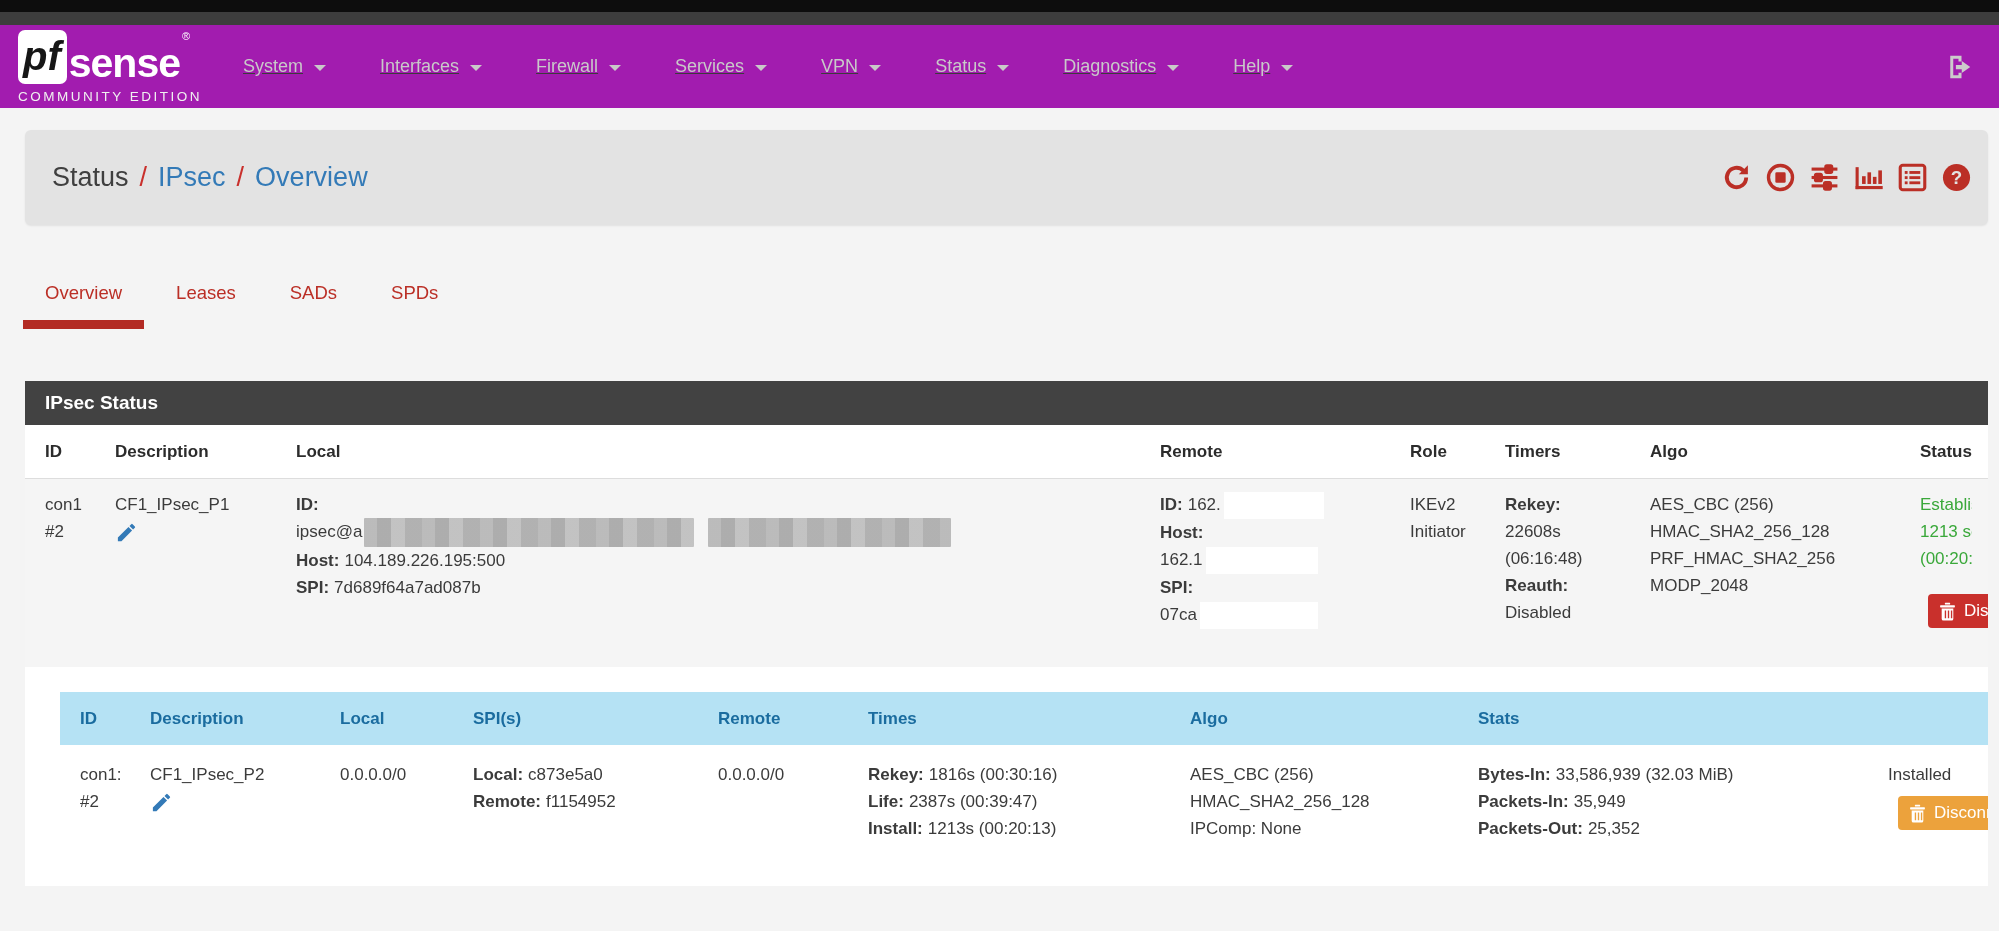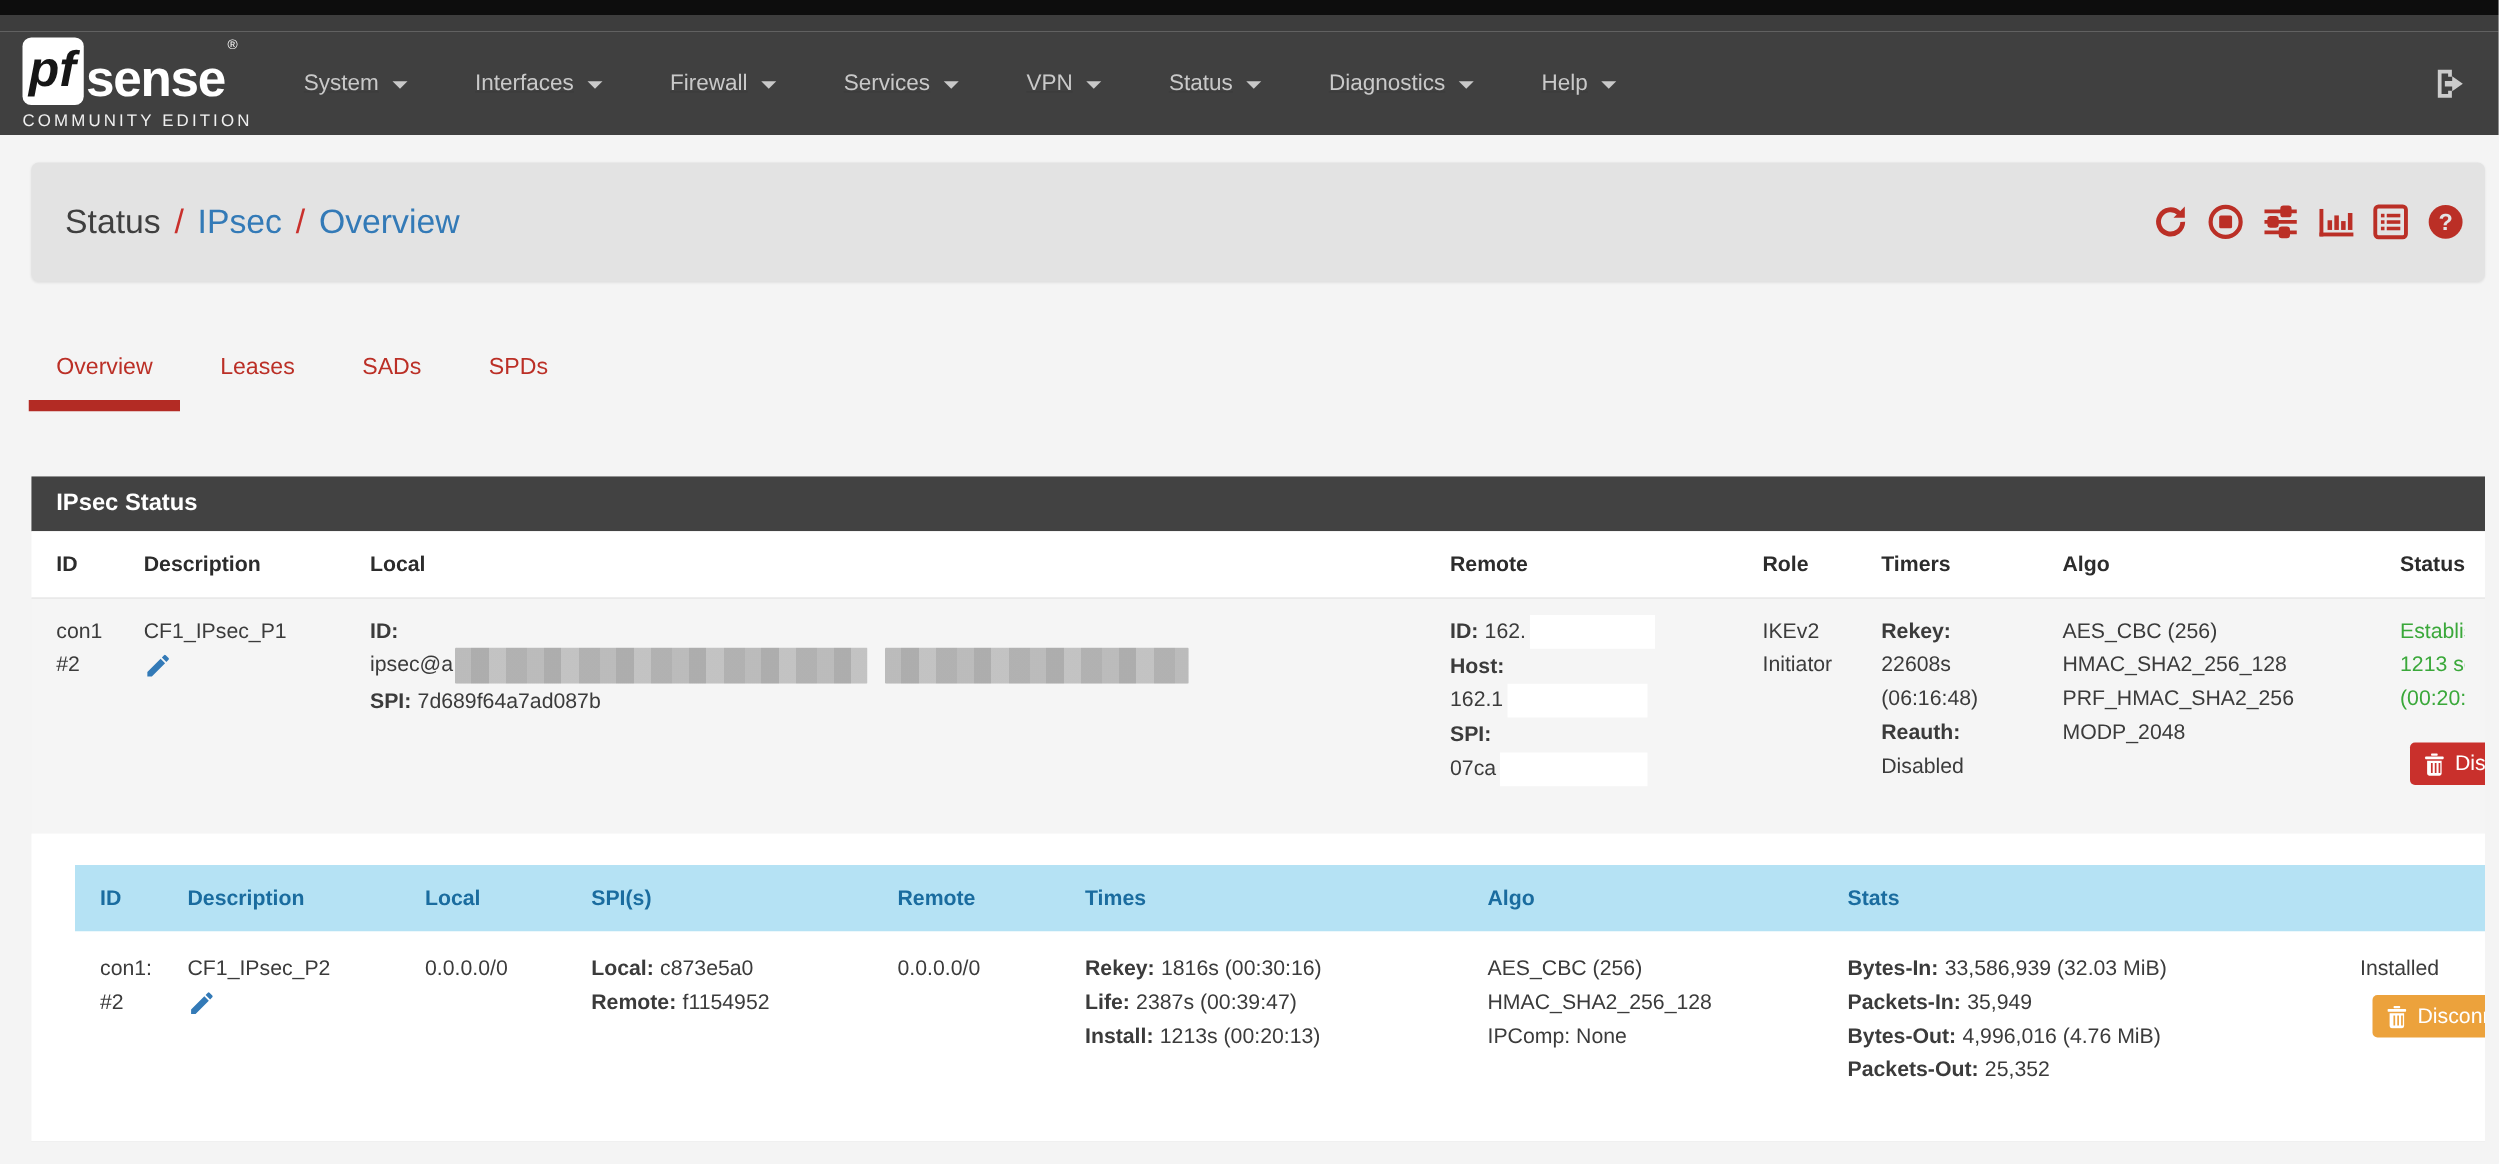--- a/index.html
+++ b/index.html
@@ -2,21 +2,21 @@
 <html><head>
 <meta charset="utf-8">
 <style>
   * { box-sizing: border-box; }
   html,body { margin:0; padding:0; width:1999px; height:931px; overflow:hidden;
     background:#f4f4f4; font-family:"Liberation Sans", sans-serif; font-size:17px; color:#3b3b3b; }
 
   
   .strip1 { height:12px; background:#0d0d0d; }
   .strip2 { height:13px; background:#3d3d3d; }
-  .navbar { height:83px; background:#404040; display:flex; align-items:center; padding:0 25px 0 18px; }
+  .navbar { height:83px; background:#a21caf; display:flex; align-items:center; padding:0 25px 0 18px; }
   .brand { display:flex; flex-direction:column; margin-right:14px; }
   .brand-row { display:flex; align-items:flex-end; }
   .pf-box { background:#fff; color:#161616; font-weight:bold; font-style:italic;
     font-size:40px; line-height:40px; padding:6px 6px 8px 5px; border-radius:7px; }
   .sense { color:#fff; font-weight:bold; font-size:41px; line-height:41px; letter-spacing:-1px; margin-left:2px;}
   .reg { color:#fff; font-size:11px; margin-left:2px; align-self:flex-start; }
   .brand-sub { color:#f0f0f0; font-size:13.5px; font-weight:normal; letter-spacing:2.5px; margin-top:5px; }
   .nav-items { display:flex; align-items:center;text-decoration:underline; }
   .nav-item { color:#c9c9c9; font-size:18px; padding:0 27px; cursor:pointer; display:flex; align-items:center; }
   .caret { display:inline-block; width:0; height:0; border-left:6px solid transparent;
@@ -221,20 +221,21 @@
         <div>CF1_IPsec_P1</div>
         <svg class="pencil" viewBox="0 0 24 24">
           <path fill="#337ab7" d="M3 17.25V21h3.75L17.81 9.94l-3.75-3.75L3 17.25zM20.71 7.04a1 1 0 0 0 0-1.41l-2.34-2.34a1 1 0 0 0-1.41 0l-1.83 1.83 3.75 3.75 1.83-1.83z"></path>
         </svg>
       </div>
       <div class="cell c-local">
         <div><span class="lbl">ID:</span></div>
         <div>
           <span>ipsec@a</span><span class="redact-px" style="width:330px"></span><span class="redact-px" style="width:243px; margin-left:14px;"></span>
         </div>
+        <div><span class="lbl">Host:</span><span>104.189.226.195:500</span></div>
         <div><span class="lbl">SPI:</span><span>7d689f64a7ad087b</span></div>
       </div>
       <div class="cell c-remote">
         <div><span class="lbl">ID:</span><span>162.</span><span class="redact-white" style="width:100px"></span></div>
         <div><span class="lbl">Host:</span></div>
         <div><span>162.1</span><span class="redact-white" style="width:112px"></span></div>
         <div><span class="lbl">SPI:</span></div>
         <div><span>07ca</span><span class="redact-white" style="width:118px"></span></div>
       </div>
       <div class="cell c-role">
@@ -309,21 +310,20 @@
           <div><span class="lbl">Install:</span><span>1213s (00:20:13)</span></div>
         </div>
         <div class="cell k-algo">
           <div>AES_CBC (256)</div>
           <div>HMAC_SHA2_256_128</div>
           <div>IPComp: None</div>
         </div>
         <div class="cell k-stats">
           <div><span class="lbl">Bytes-In:</span><span>33,586,939 (32.03 MiB)</span></div>
           <div><span class="lbl">Packets-In:</span><span>35,949</span></div>
-          <div><span class="lbl">Bytes-Out:</span><span>4,996,016 (4.76 MiB)</span></div>
           <div><span class="lbl">Packets-Out:</span><span>25,352</span></div>
         </div>
         <div class="cell k-status">
           <div>Installed</div>
           <button class="btn btn-warning" style="margin-top:8px; margin-left:10px;">
             <svg class="trash" viewBox="0 0 16 18">
               <g fill="#ffffff">
                 <rect x="1" y="3" width="14" height="2.2" rx="0.6"></rect>
                 <rect x="5.5" y="0.8" width="5" height="1.6" rx="0.5"></rect>
                 <path d="M2.5 6.2h11V16a1.6 1.6 0 0 1-1.6 1.6H4.1A1.6 1.6 0 0 1 2.5 16V6.2zM5.4 8v7.5h1.3V8H5.4zm2.9 0v7.5h1.3V8H8.3zm2.9 0v7.5h1.3V8h-1.3z" fill-rule="evenodd" clip-rule="evenodd"></path>

